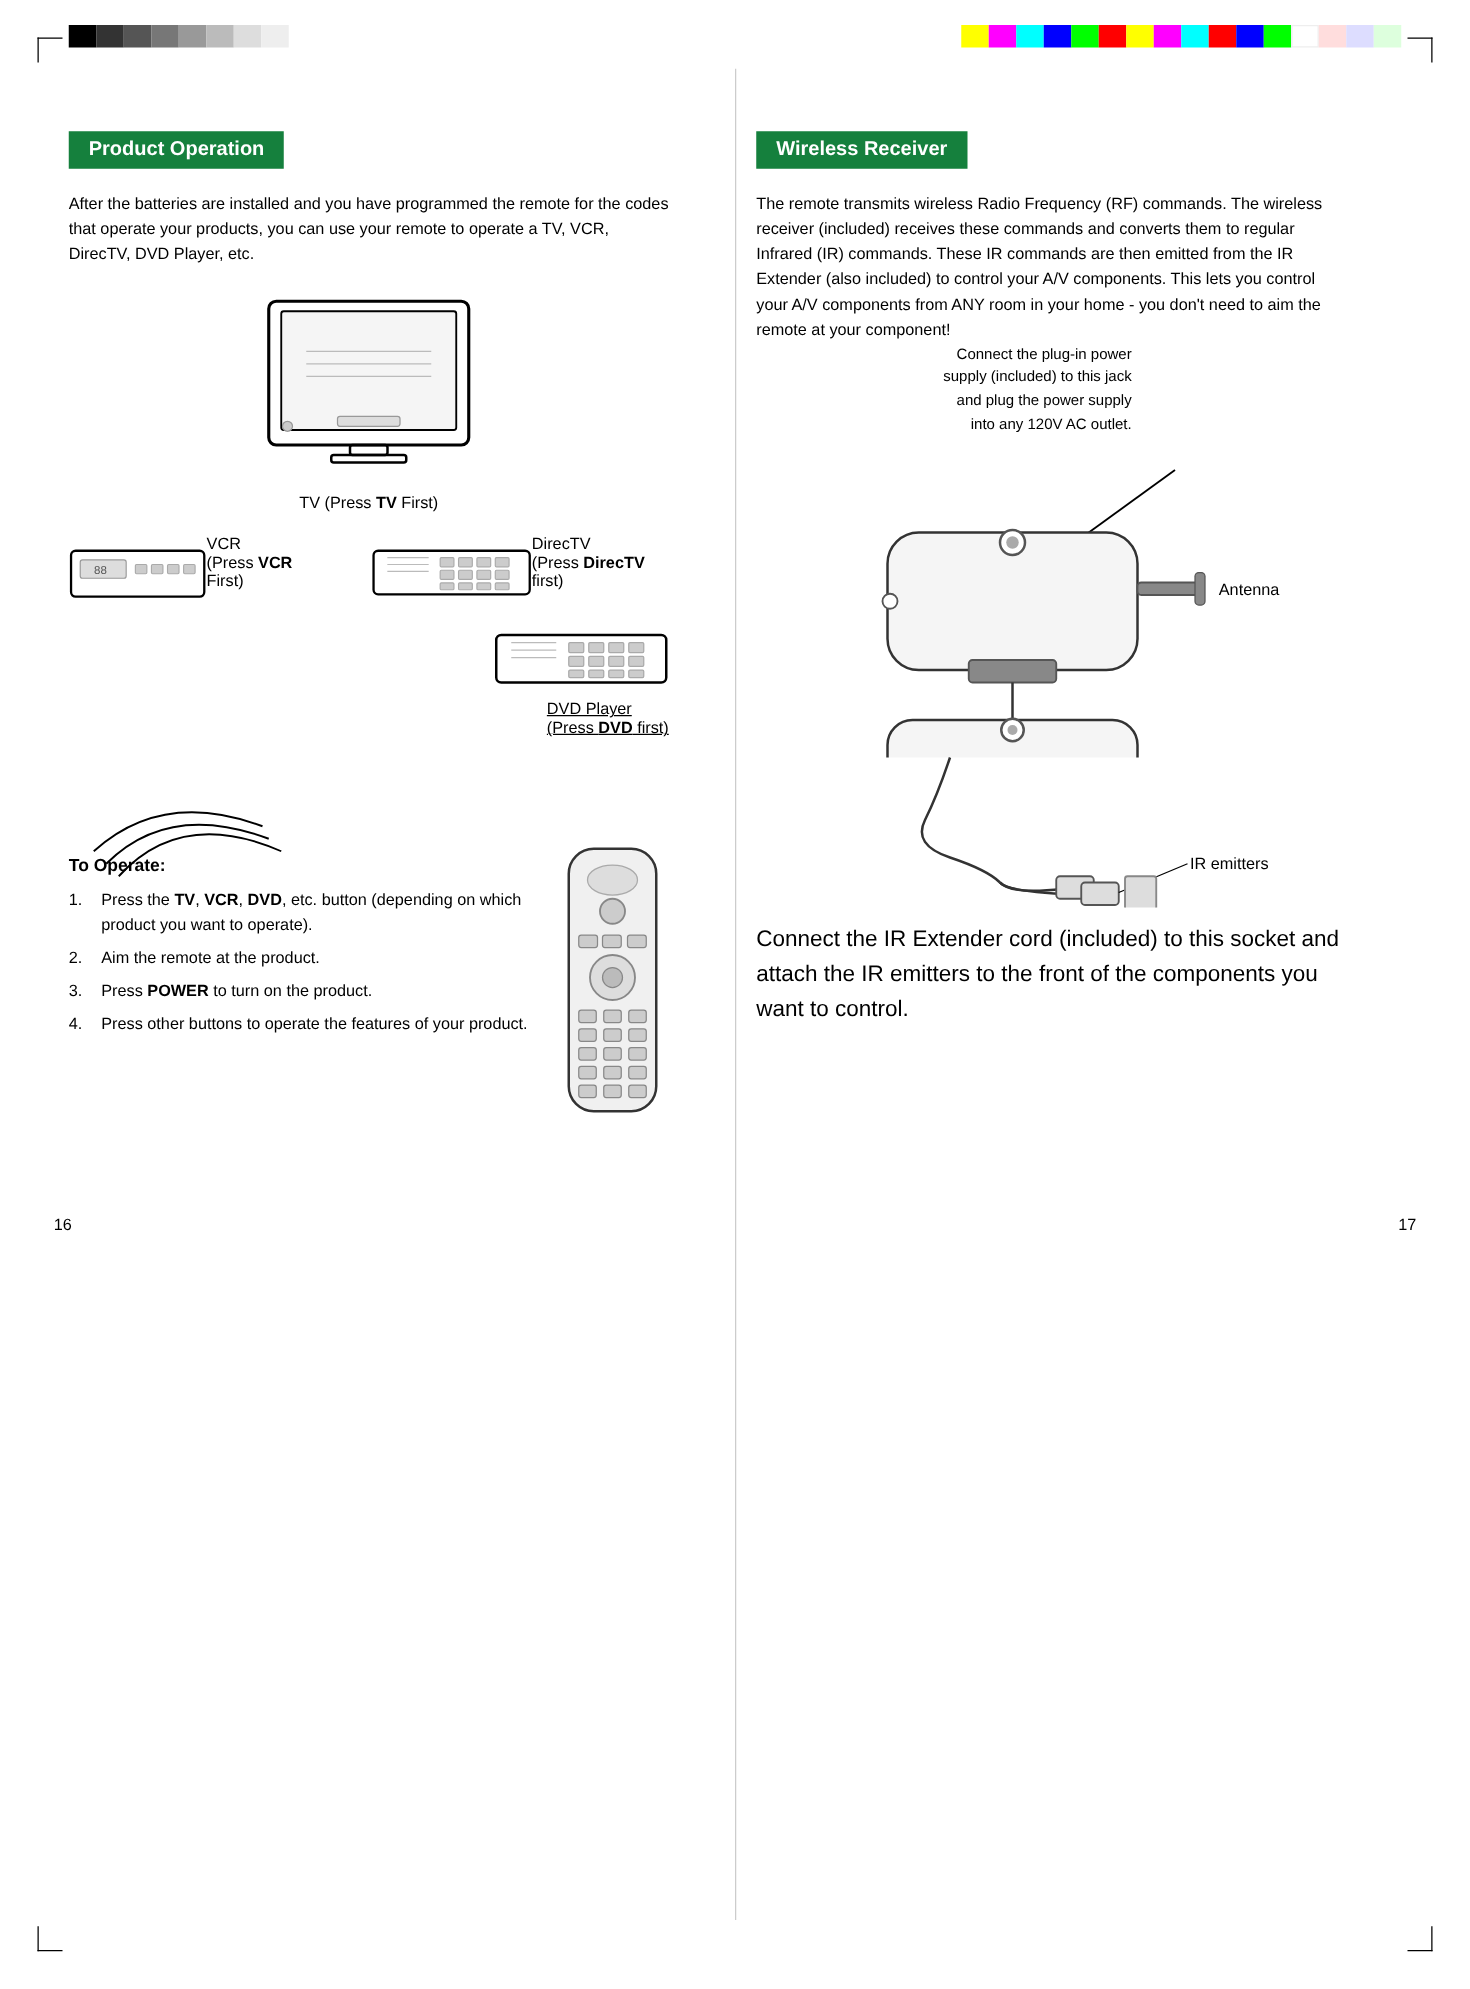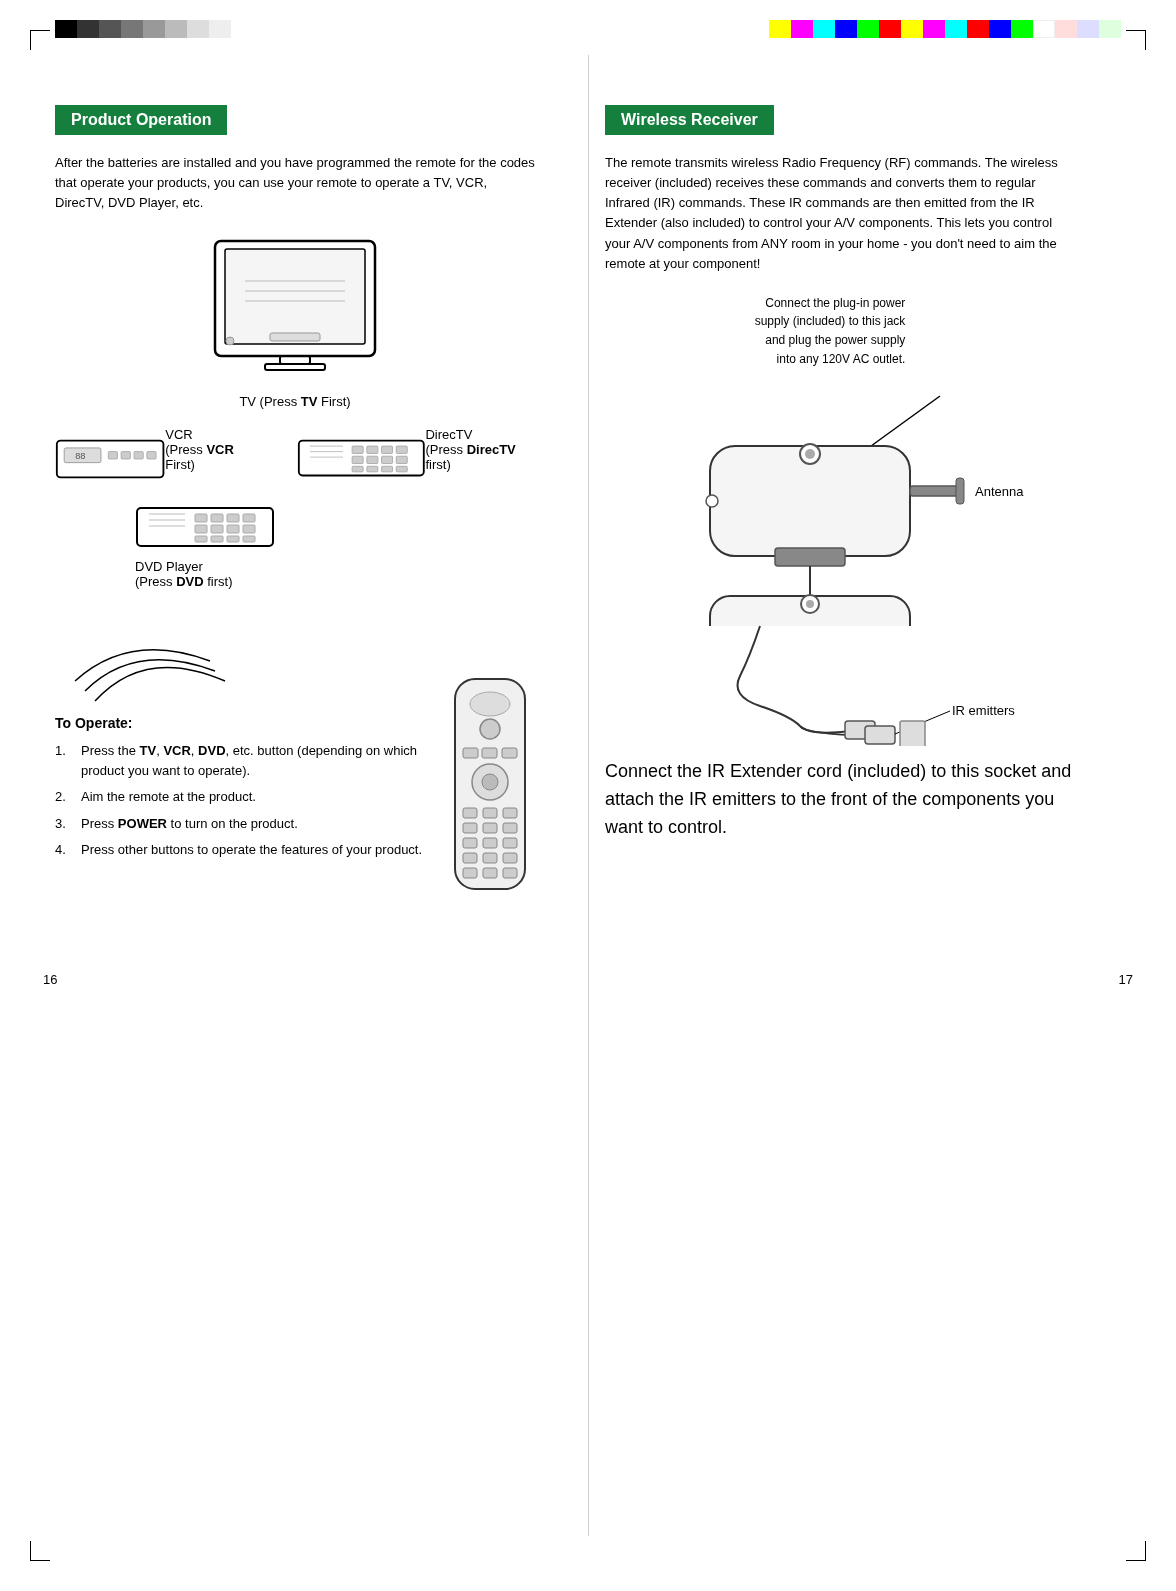--- a/index.html
+++ b/index.html
@@ -107,22 +107,23 @@
       display: flex;
       flex-direction: row;
       align-items: flex-end;
     }
     .vcr-illustration { width: 120px; height: 55px; display: block; }
     .directv-illustration { width: 140px; height: 55px; display: block; }
 
     .dvd-section {
       display: flex;
       flex-direction: column;
-      align-items: flex-start;
+      align-items: flex-end;
       margin: 14px 0 8px 80px;
+      text-decoration: underline;
     }
     .dvd-illustration { width: 140px; height: 55px; display: block; }
     .operate-title {
       font-size: 14px;
       font-weight: bold;
       margin-bottom: 10px;
     }
     .operate-list {
       list-style: none;
       padding: 0;
@@ -133,39 +134,38 @@
       gap: 8px;
       margin-bottom: 7px;
       font-size: 13px;
       line-height: 1.5;
     }
     .operate-list li .num { min-width: 18px; }
 
     
     .remote-area {
       display: flex;
-      align-items: center;
+      align-items: flex-start;
       gap: 0;
       margin-top: -40px;
     }
     .operate-content { flex: 1; }
 
     
     .page-numbers {
       display: flex;
       justify-content: space-between;
       padding: 20px 43px;
       font-size: 13px;
     }
 
     
     .receiver-description {
       font-size: 13px;
       line-height: 1.55;
-      margin-bottom: 20px;
     }
 
     .receiver-diagram {
       position: relative;
       width: 100%;
     }
 
     .power-note {
       text-align: right;
       font-size: 12px;

